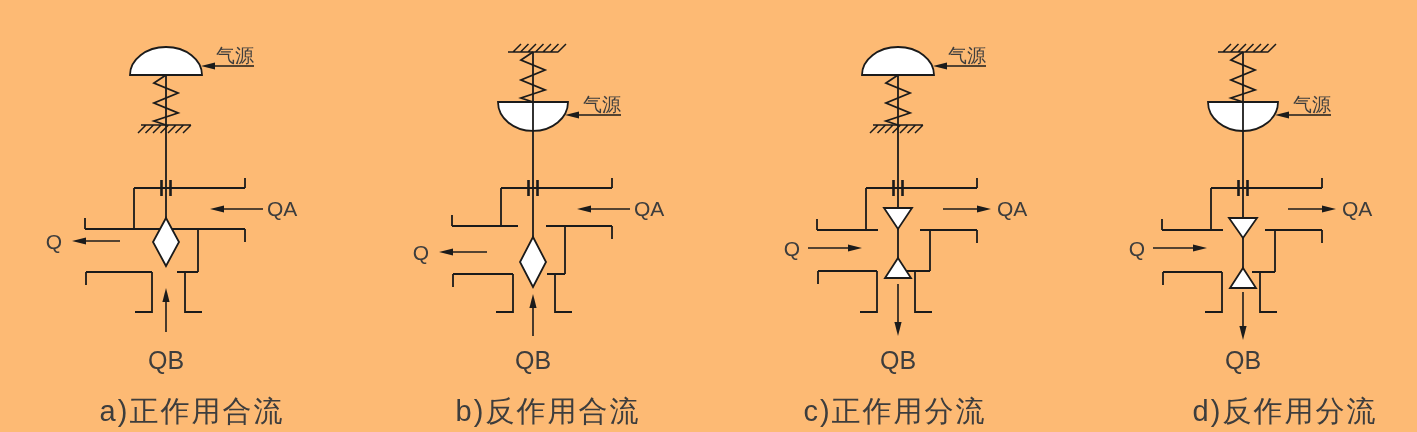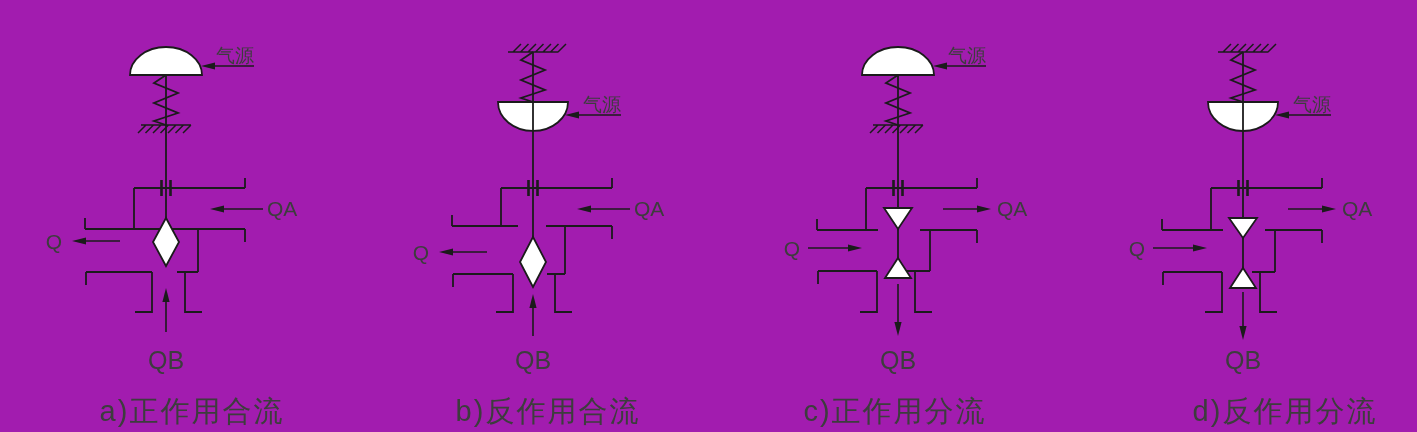--- a/index.html
+++ b/index.html
@@ -1,16 +1,16 @@
 <!DOCTYPE html>
 <html><head>
 <meta charset="utf-8">
 <style>
   html,body{margin:0;padding:0;background:#ffffff;}
-  .stage{width:1417px;height:432px;position:relative;background:#a21caf;overflow:hidden;}
+  .stage{width:1417px;height:432px;position:relative;background:#fdba74;overflow:hidden;}
   svg{display:block;}
   svg text{font-family:"Liberation Sans","DejaVu Sans",sans-serif;}
   .caption{letter-spacing:2px;}
 </style>
 </head>
 <body>
 
 <div class="stage">
   <svg width="1417" height="432" viewBox="0 0 1417 432">
     <g>

